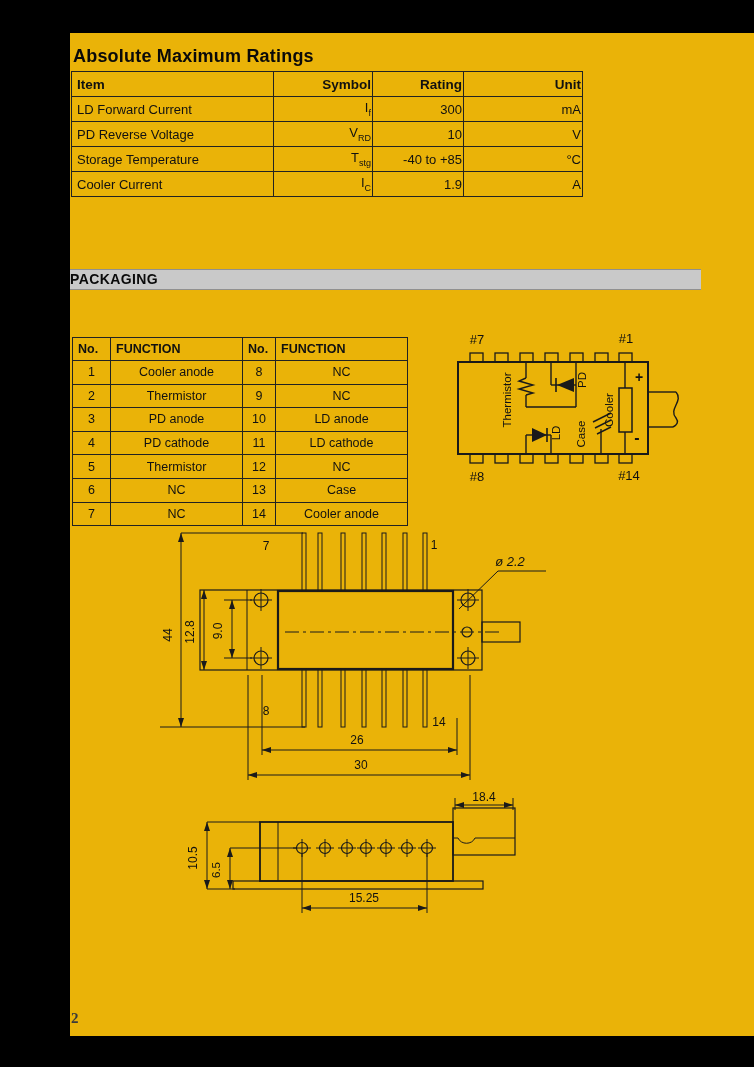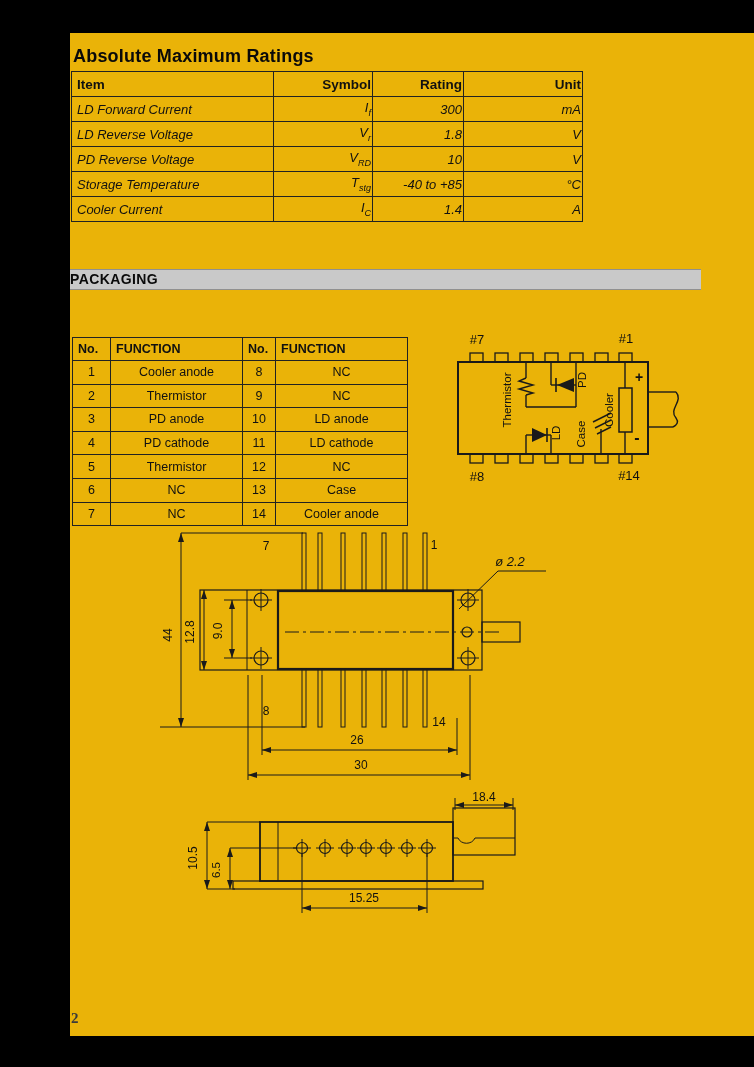--- a/index.html
+++ b/index.html
@@ -13,21 +13,21 @@
     background:#eab308;
   }
   .doc-title {
     position:absolute; left:3px; top:13px;
     font-size:18px; font-weight:bold; letter-spacing:0.2px; color:#0a0a0a;
   }
   table { border-collapse:collapse; table-layout:fixed; }
   td, th { border:1px solid #222; overflow:hidden; white-space:nowrap; }
   .amr-table { position:absolute; left:1px; top:38px; font-size:13px; }
   .amr-table th { font-size:13.5px; height:22px; font-weight:bold;margin-left:8px; }
-  .amr-table td { height:22px;font-style:italic; }
+  .amr-table td { height:22px; }
   .cell-left { text-align:left; padding-left:5px; }
   .cell-center { text-align:right; }
   sub { font-size:9px; }
   .section-bar {
     position:absolute; left:0; top:236px; width:631px; height:19px;
     background:#c9c9c9; border-top:1px solid #909090; border-bottom:1px solid #909090;
     font-weight:bold; font-size:14px; line-height:19px;
     letter-spacing:0.4px; color:#0a0a0a;
   }
   .pin-table { position:absolute; left:2px; top:304px; font-size:12.5px; }
@@ -70,41 +70,35 @@
       <th class="cell-center">Rating</th>
       <th class="cell-center">Unit</th>
     </tr>
     <tr>
       <td class="cell-left">LD Forward Current</td>
       <td class="cell-center"><span>I</span><sub>f</sub></td>
       <td class="cell-center">300</td>
       <td class="cell-center">mA</td>
     </tr>
     <tr>
-      <td class="cell-left">LD Reverse Voltage</td>
-      <td class="cell-center"><span>V</span><sub>r</sub></td>
-      <td class="cell-center">1.8</td>
-      <td class="cell-center">V</td>
-    </tr>
-    <tr>
       <td class="cell-left">PD Reverse Voltage</td>
       <td class="cell-center"><span>V</span><sub>RD</sub></td>
       <td class="cell-center">10</td>
       <td class="cell-center">V</td>
     </tr>
     <tr>
       <td class="cell-left">Storage Temperature</td>
       <td class="cell-center"><span>T</span><sub>stg</sub></td>
       <td class="cell-center">-40 to +85</td>
       <td class="cell-center">°C</td>
     </tr>
     <tr>
       <td class="cell-left">Cooler Current</td>
       <td class="cell-center"><span>I</span><sub>C</sub></td>
-      <td class="cell-center">1.4</td>
+      <td class="cell-center">1.9</td>
       <td class="cell-center">A</td>
     </tr>
   </tbody>
     </table>
 
   <div class="section-bar">PACKAGING</div>
 
   <table class="pin-table">
     <colgroup>
         <col style="width:38px">

